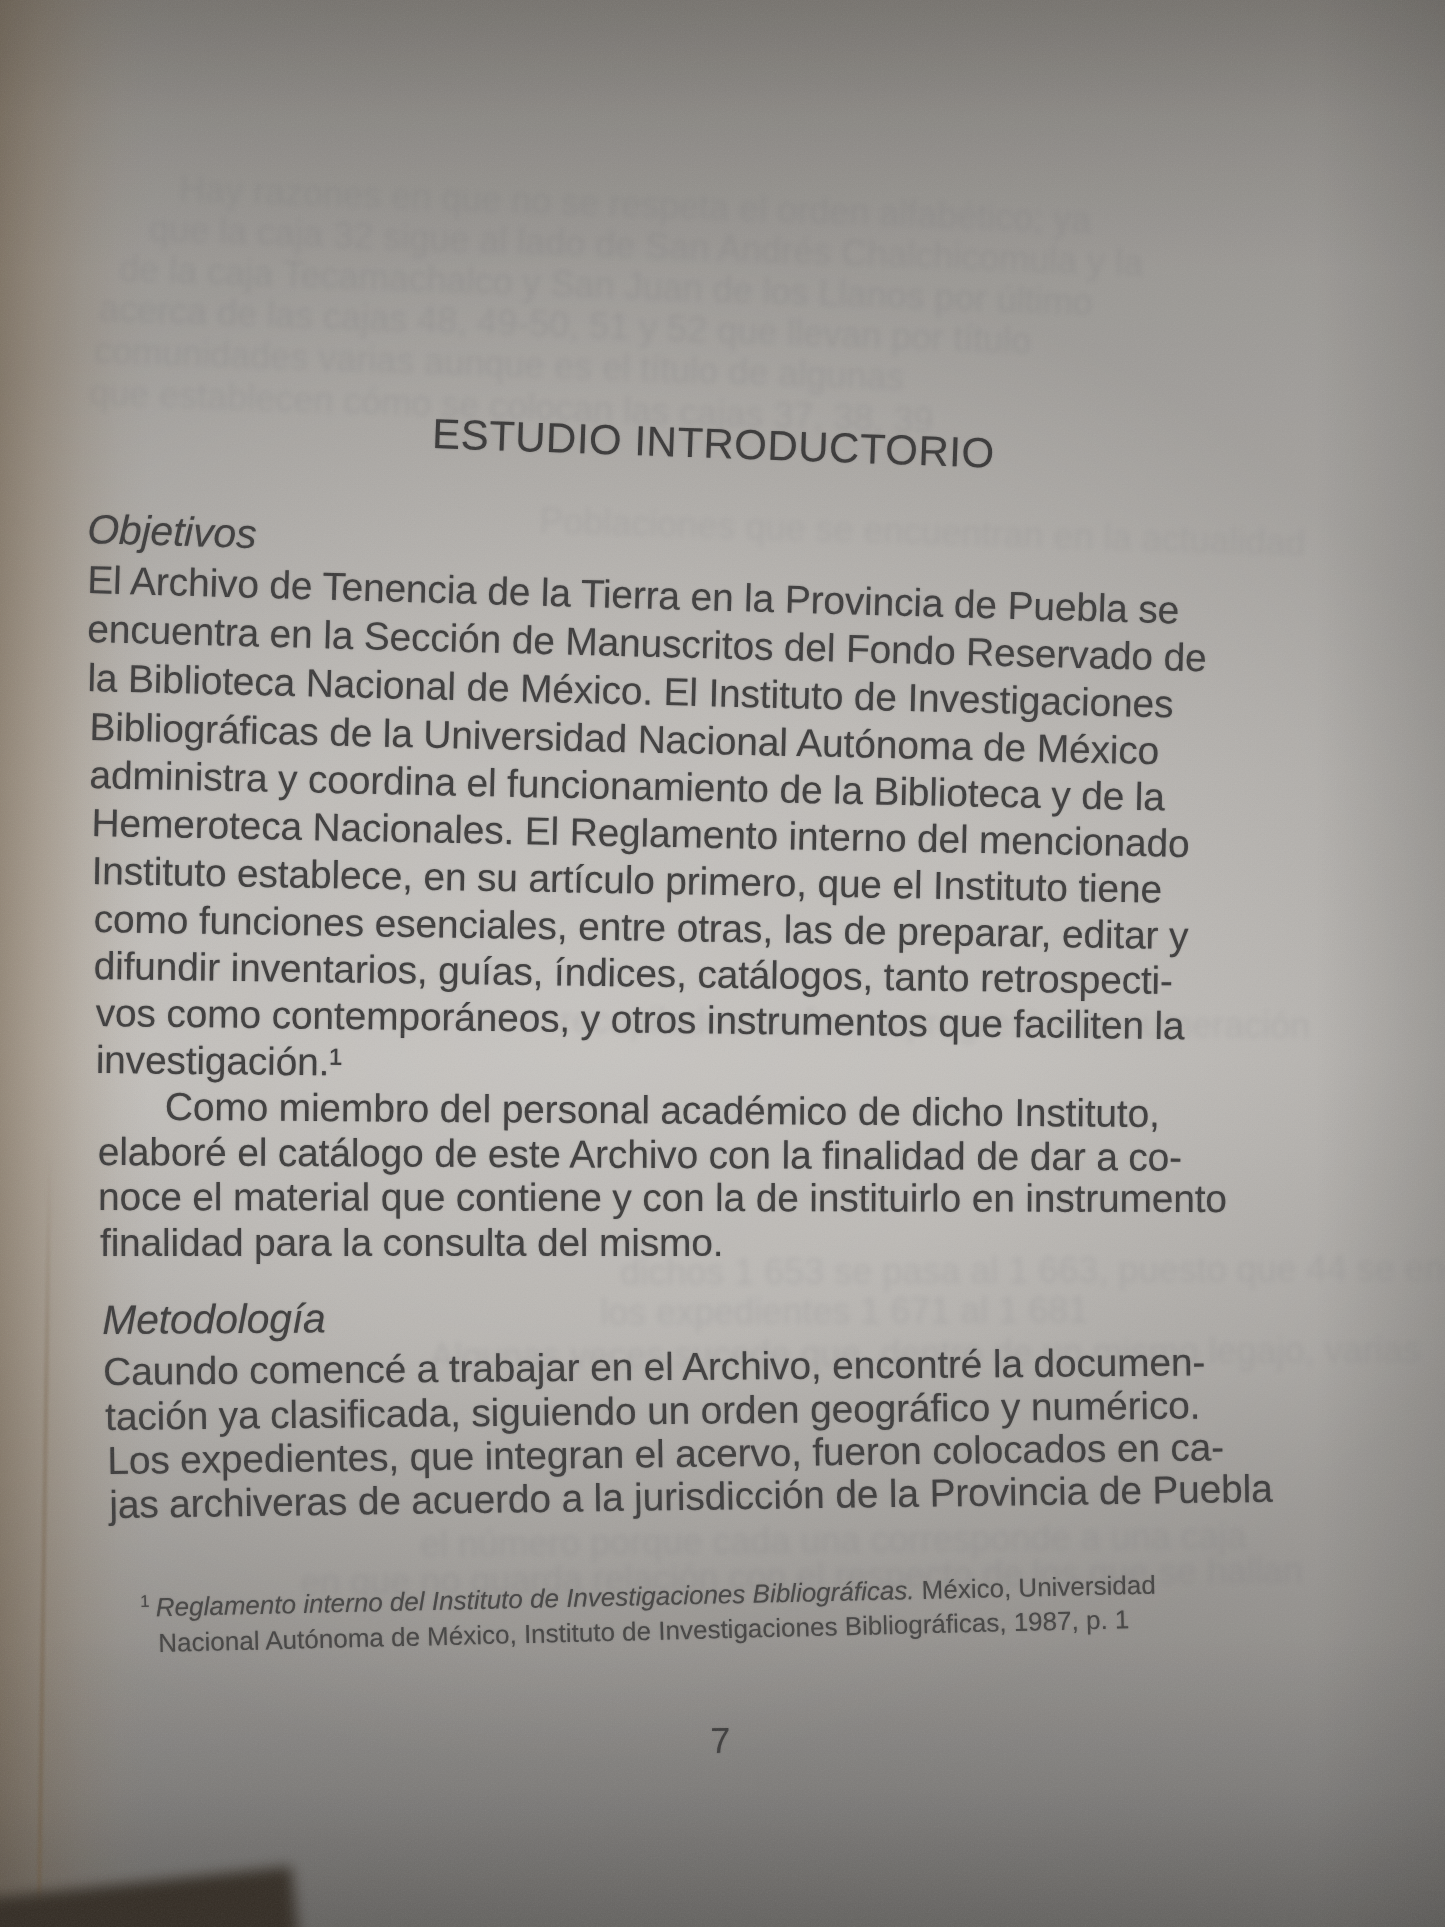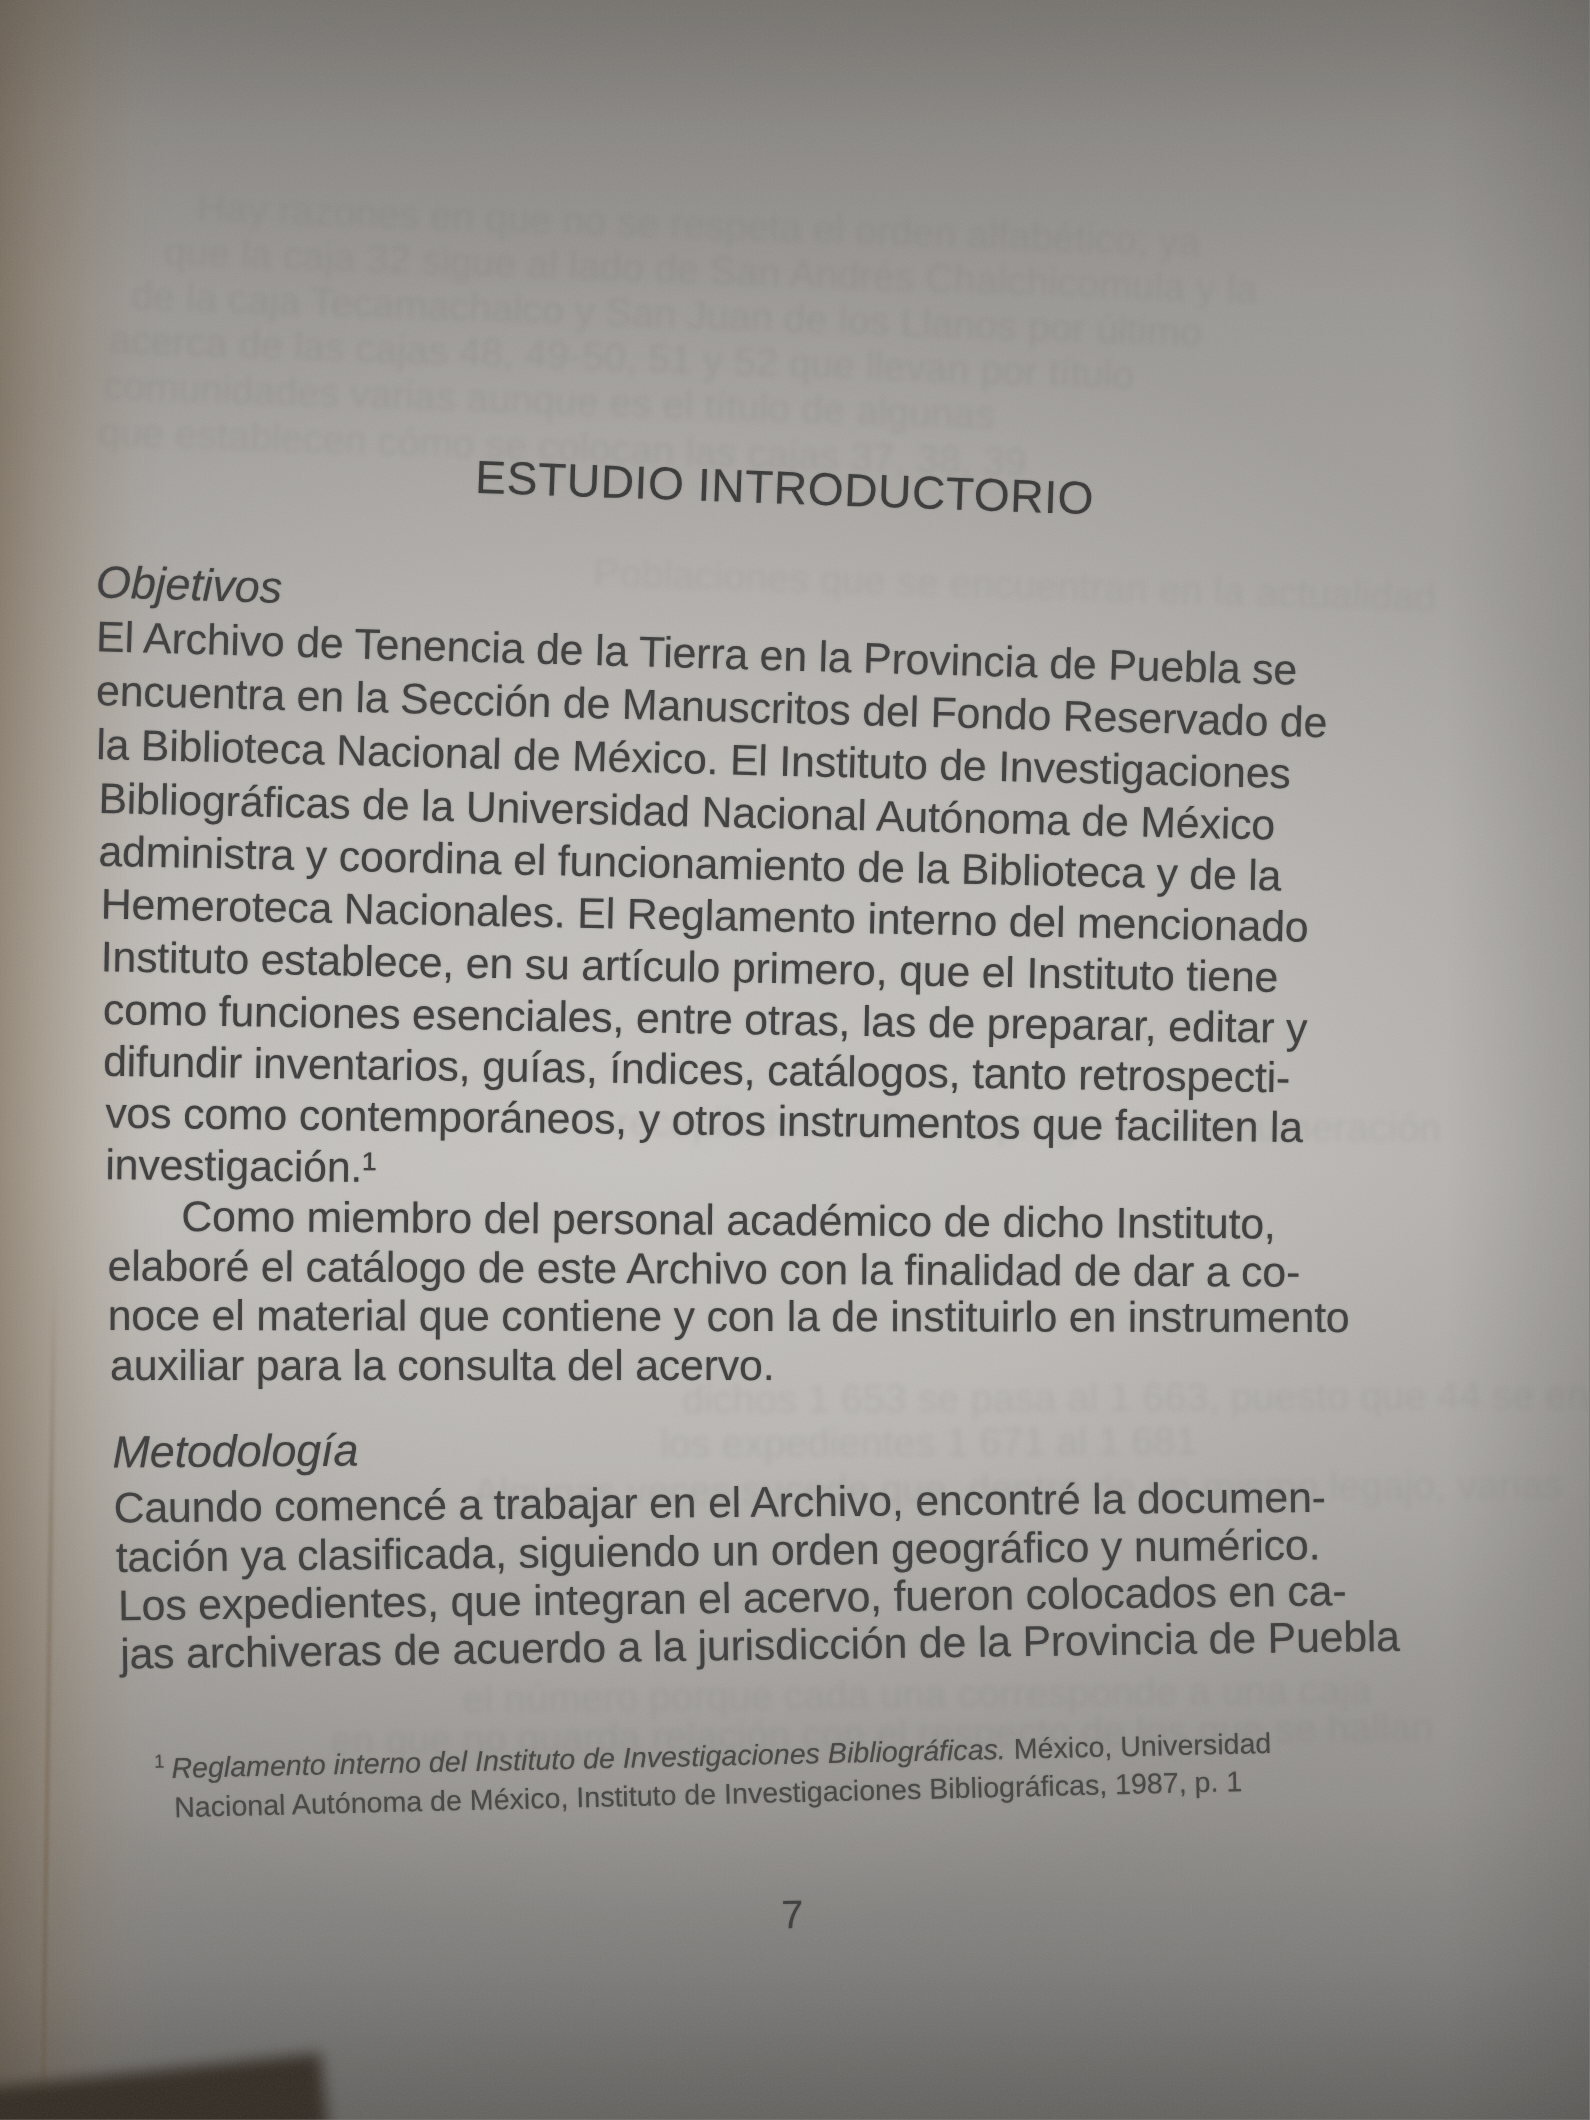--- a/index.html
+++ b/index.html
@@ -87,21 +87,21 @@
     <div class="bl" style="left:92px;top:801px;--r:1.1deg">Hemeroteca Nacionales. El Reglamento interno del mencionado</div>
     <div class="bl" style="left:92px;top:849px;--r:1.0deg">Instituto establece, en su artículo primero, que el Instituto tiene</div>
     <div class="bl" style="left:94px;top:897px;--r:0.9deg">como funciones esenciales, entre otras, las de preparar, editar y</div>
     <div class="bl" style="left:94px;top:944px;--r:0.8deg">difundir inventarios, guías, índices, catálogos, tanto retrospecti-</div>
     <div class="bl" style="left:96px;top:991px;--r:0.7deg">vos como contemporáneos, y otros instrumentos que faciliten la</div>
     <div class="bl" style="left:96px;top:1038px;--r:0.6deg">investigación.¹</div>
 
     <div class="bl" style="left:165px;top:1085px;--r:0.4deg">Como miembro del personal académico de dicho Instituto,</div>
     <div class="bl" style="left:98px;top:1130px;--r:0.3deg">elaboré el catálogo de este Archivo con la finalidad de dar a co-</div>
     <div class="bl" style="left:98px;top:1175px;--r:0.1deg">noce el material que contiene y con la de instituirlo en instrumento</div>
-    <div class="bl" style="left:100px;top:1221px;--r:0deg">auxiliar para la consulta del acervo.</div>
+    <div class="bl" style="left:100px;top:1221px;--r:0deg">finalidad para la consulta del mismo.</div>
 
     <div class="bl heading" style="left:102px;top:1297px;--r:-0.4deg">Metodología</div>
 
     <div class="bl" style="left:103px;top:1350px;--r:-0.5deg">Caundo comencé a trabajar en el Archivo, encontré la documen-</div>
     <div class="bl" style="left:105px;top:1395px;--r:-0.6deg">tación ya clasificada, siguiendo un orden geográfico y numérico.</div>
     <div class="bl" style="left:107px;top:1439px;--r:-0.7deg">Los expedientes, que integran el acervo, fueron colocados en ca-</div>
     <div class="bl" style="left:109px;top:1483px;--r:-0.8deg">jas archiveras de acuerdo a la jurisdicción de la Provincia de Puebla</div>
 
     <div class="bl fnote" style="left:140px;top:1592px;--r:-1.3deg"><sup>1</sup><span class="it">Reglamento interno del Instituto de Investigaciones Bibliográficas.</span><span> México, Universidad</span></div>
     <div class="bl fnote" style="left:158px;top:1628px;--r:-1.4deg">Nacional Autónoma de México, Instituto de Investigaciones Bibliográficas, 1987, p. 1</div>

